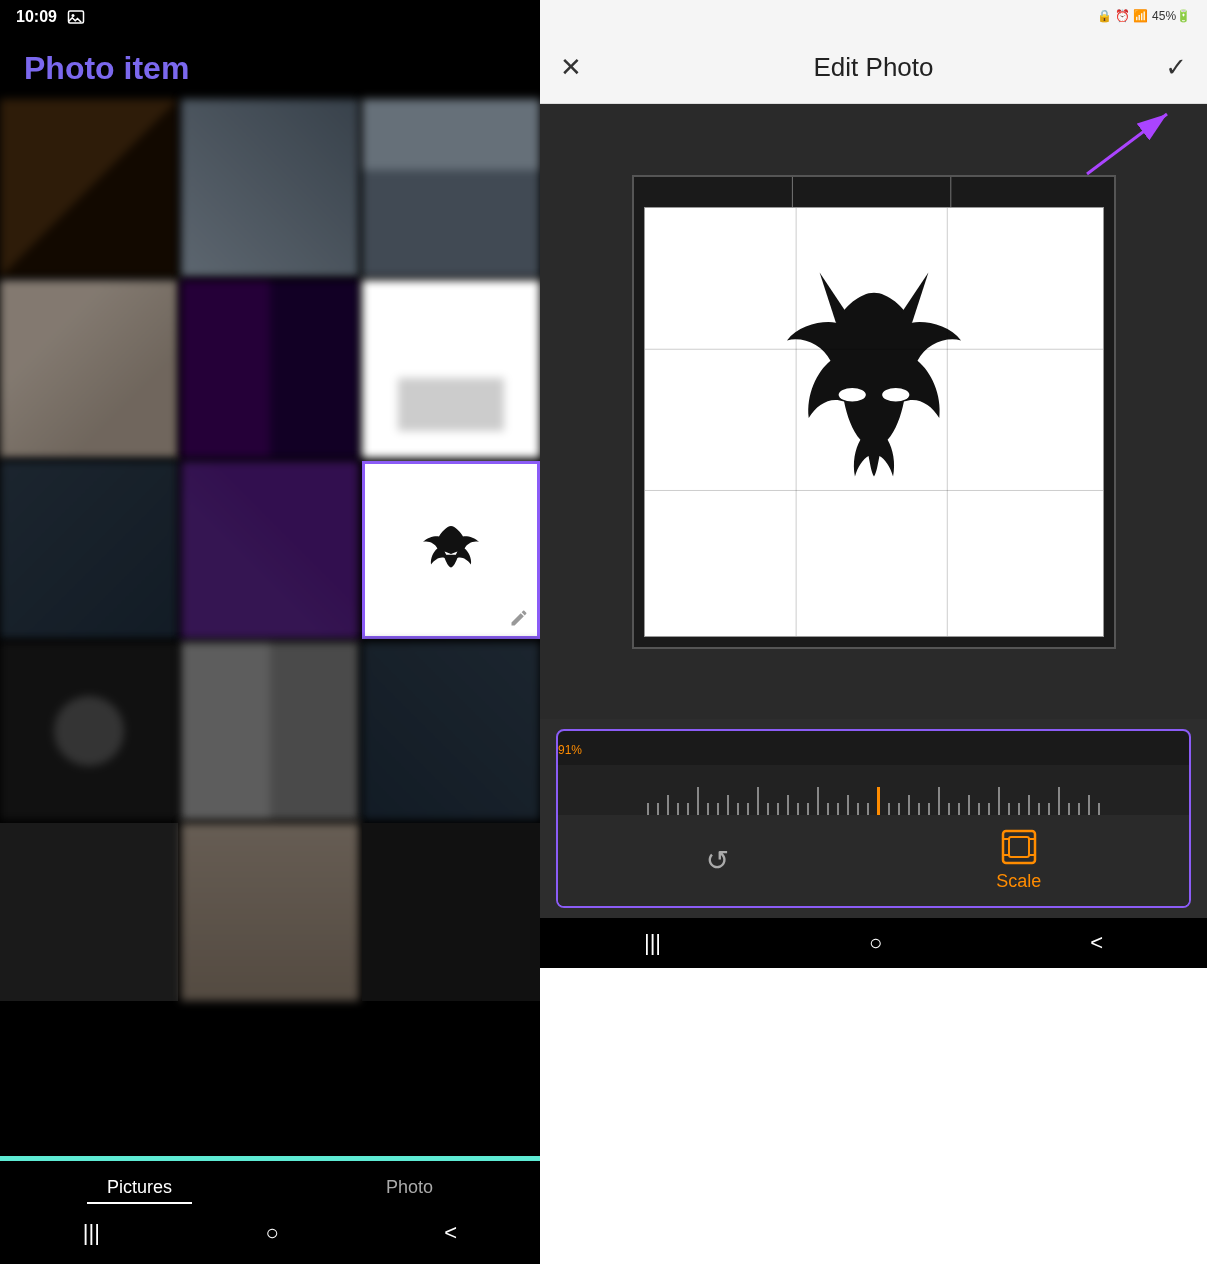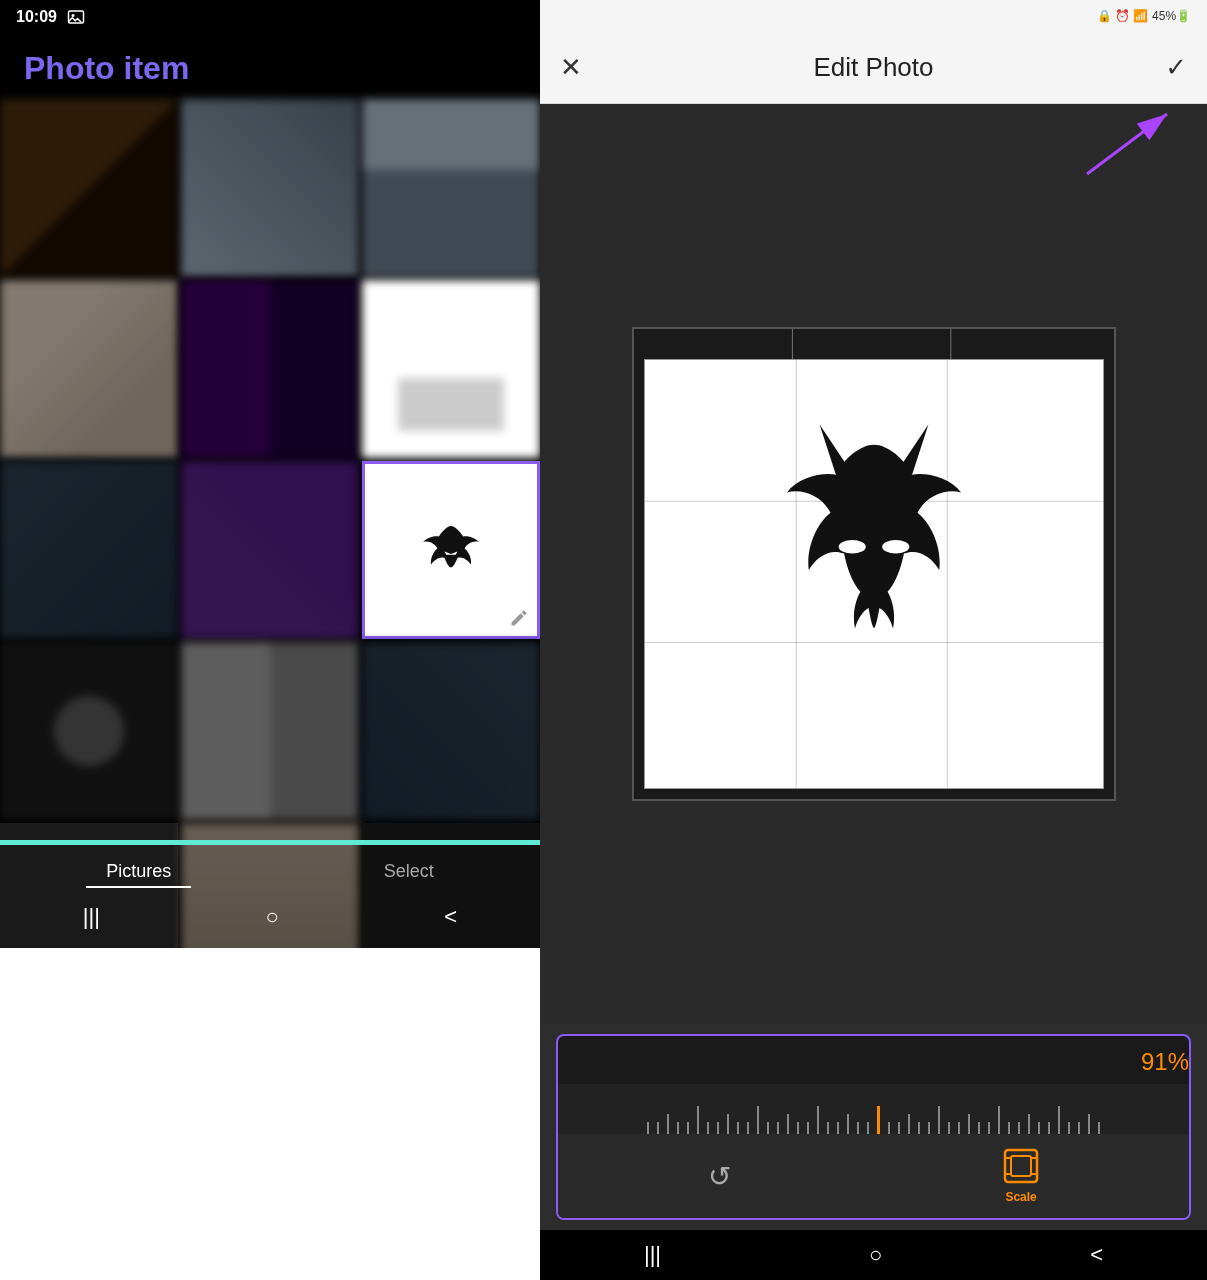--- a/index.html
+++ b/index.html
@@ -7,21 +7,21 @@
       width: 1207px;
       height: 1280px;
       overflow: hidden;
       display: flex;
       font-family: 'Segoe UI', Arial, sans-serif;
     }
 
     
     .left-panel {
       width: 540px;
-      height: 948px;
+      height: 1264px;
       background: #000;
       position: relative;
       overflow: hidden;
     }
 
     .status-bar-left {
       display: flex;
       align-items: center;
       padding: 8px 16px;
       color: #fff;
@@ -124,21 +124,21 @@
     }
 
     .nav-icon {
       color: #fff;
       font-size: 22px;
     }
 
     
     .right-panel {
       width: 667px;
-      height: 1280px;
+      height: 968px;
       background: #1a1a1a;
       position: relative;
       display: flex;
       flex-direction: column;
     }
 
     .status-bar-right {
       background: #f5f5f5;
       display: flex;
       align-items: center;
@@ -206,23 +206,23 @@
     .scale-panel {
       background: #1a1a1a;
       border: 2px solid #8B5CF6;
       border-radius: 8px;
       margin: 10px 16px;
       padding: 12px 0 0;
       overflow: hidden;
     }
 
     .scale-percent {
-      text-align: right;
+      text-align: left;
       color: #FF8C00;
-      font-size: 24px;
+      font-size: 12px;
       font-weight: 500;
       margin-bottom: 8px;
     }
 
     .scale-ruler {
       width: 100%;
       height: 50px;
       position: relative;
       display: flex;
       align-items: flex-end;
@@ -273,22 +273,22 @@
 
     .scale-btn.active-scale {
       color: #FF8C00;
     }
 
     .scale-btn-icon {
       font-size: 28px;
     }
 
     .scale-btn-label {
-      font-size: 12px;
-      font-weight: 700;
+      font-size: 18px;
+      font-weight: 400;
       text-align: right;
     }
 
     .nav-bar-right {
       background: #000;
       display: flex;
       justify-content: space-around;
       align-items: center;
       padding: 12px 0;
     }
@@ -408,21 +408,21 @@
 
     <div class="grid-cell" style="background:#1a1a1a;"></div>
     <div class="grid-cell cell-12 blur-cell">
       <div class="dark-overlay"></div>
     </div>
     <div class="grid-cell" style="background:#111;"></div>
   </div>
 
   <div class="bottom-tabs">
     <div class="tab-item active">Pictures</div>
-    <div class="tab-item">Select</div>
+    <div class="tab-item">Photo</div>
   </div>
 
   <div class="nav-bar-left">
     <span class="nav-icon">|||</span>
     <span class="nav-icon">○</span>
     <span class="nav-icon">&lt;</span>
   </div>
 </div>
 
 <div class="right-panel">

